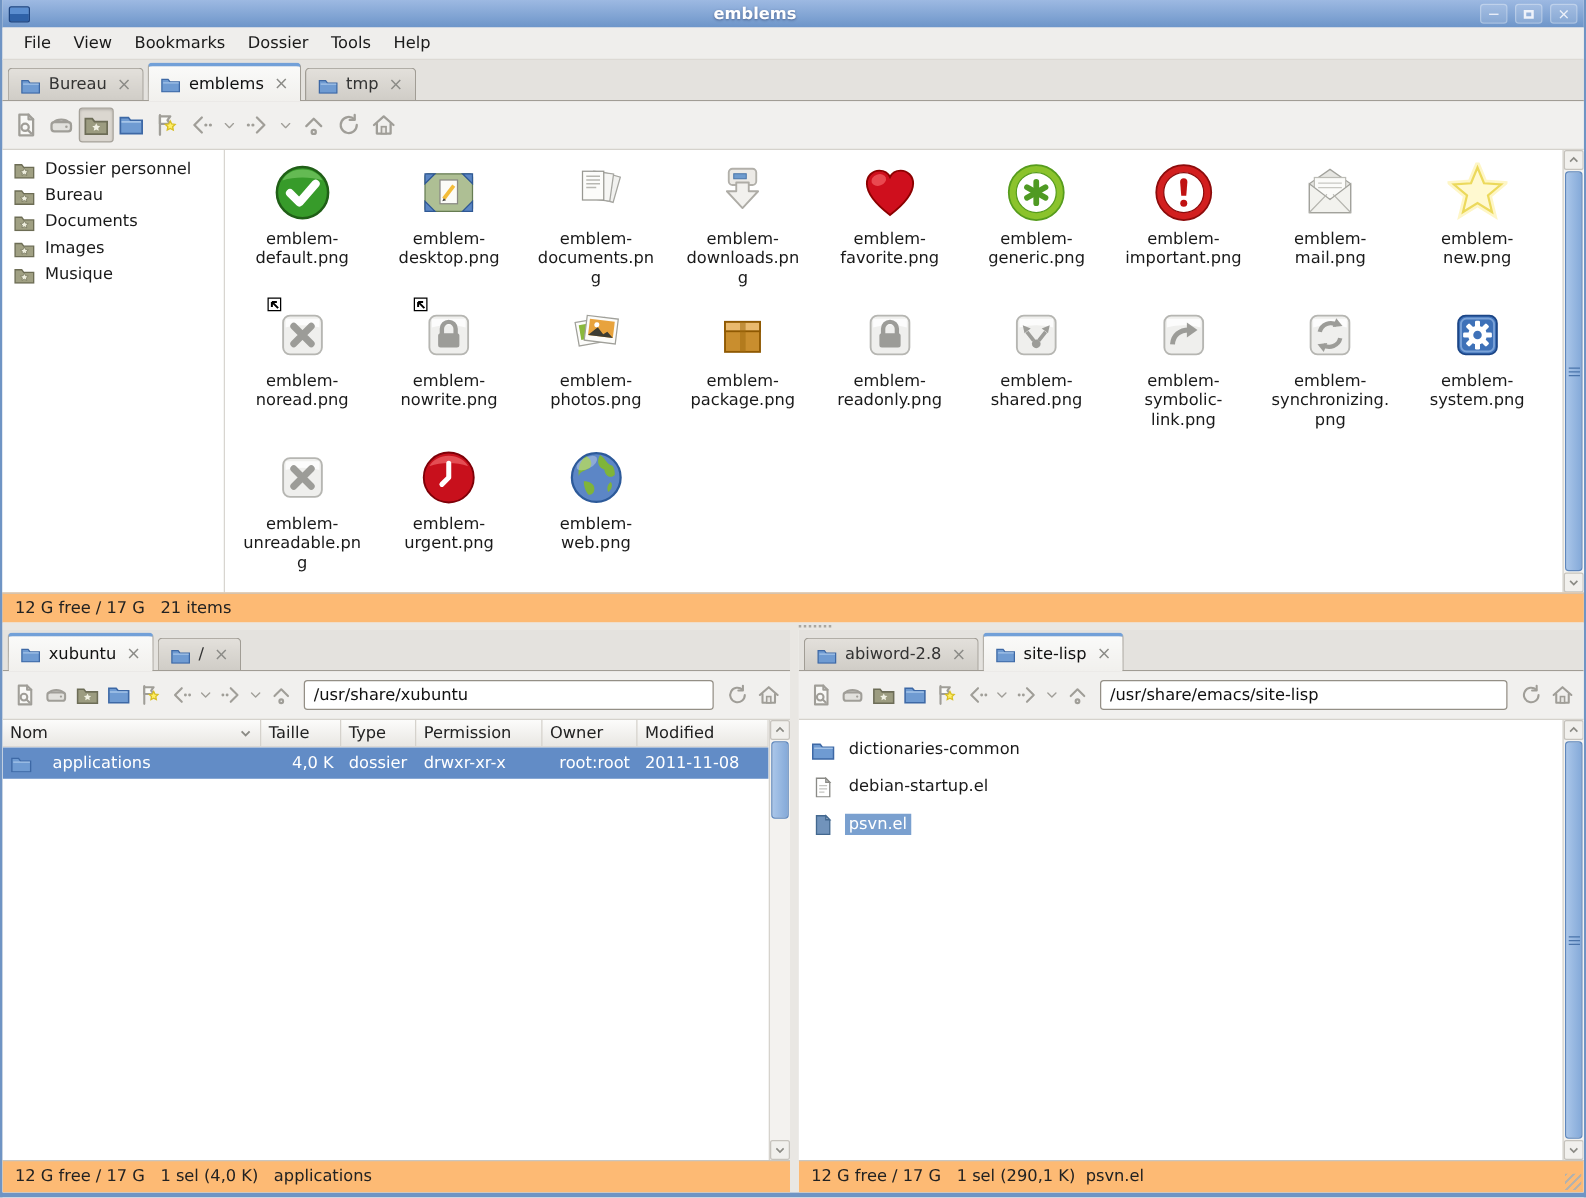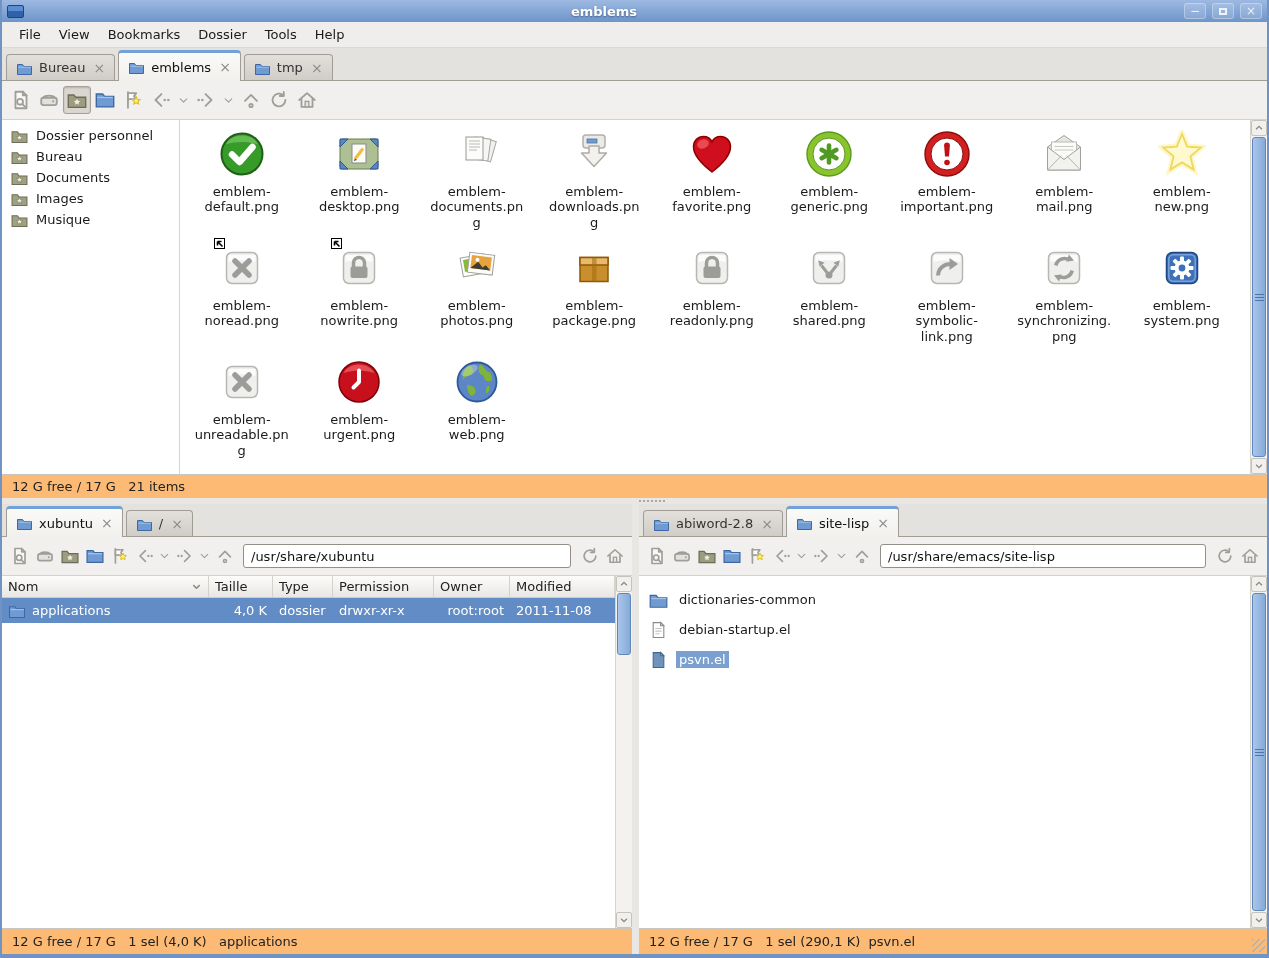--- a/index.html
+++ b/index.html
@@ -96,21 +96,21 @@
   .blist-wrap { flex:1; display:flex; background:#fff; overflow:hidden; }
   .blist-col { flex:1; display:flex; flex-direction:column; overflow:hidden; }
   
   .list-head { height:22px; flex:0 0 auto; display:flex; background:linear-gradient(#fcfcfb,#e9e7e3);
     border-bottom:1px solid #cfccc6; color:#222; }
   .lh-cell { display:flex; align-items:center; padding:0 6px; border-right:1px solid #d5d2cc;gap:48px; }
   .lh-cell .sort { margin-left:auto; display:flex; }
   .lh-cell .sort svg { width:11px; height:11px; }
   .list-row { height:25px; flex:0 0 auto; display:flex; align-items:center; color:#1a1a1a; }
   .list-row.selected { background:#628cc6; color:#fff; }
-  .lr-cell { padding:0 6px; overflow:hidden; white-space:nowrap; display:flex; align-items:center; gap:6px; }
+  .lr-cell { padding:0 6px; overflow:hidden; white-space:nowrap; display:flex; align-items:center; gap:16px; }
   .lr-cell.right { justify-content:flex-end; }
   .lr-cell .ficon { width:18px; height:15px; display:flex; flex:0 0 auto; }
   
   .br-rows { flex:1; padding:8px 0 0 10px; background:#fff; }
   .br-item { display:flex; align-items:center; gap:8px; height:30px; }
   .br-item .ficon { width:19px; height:17px; display:flex; }
   .br-label { padding:1px 3px; }
   .br-label.selected { background:#7aa0cf; color:#fff; }
 </style>
 </head>

